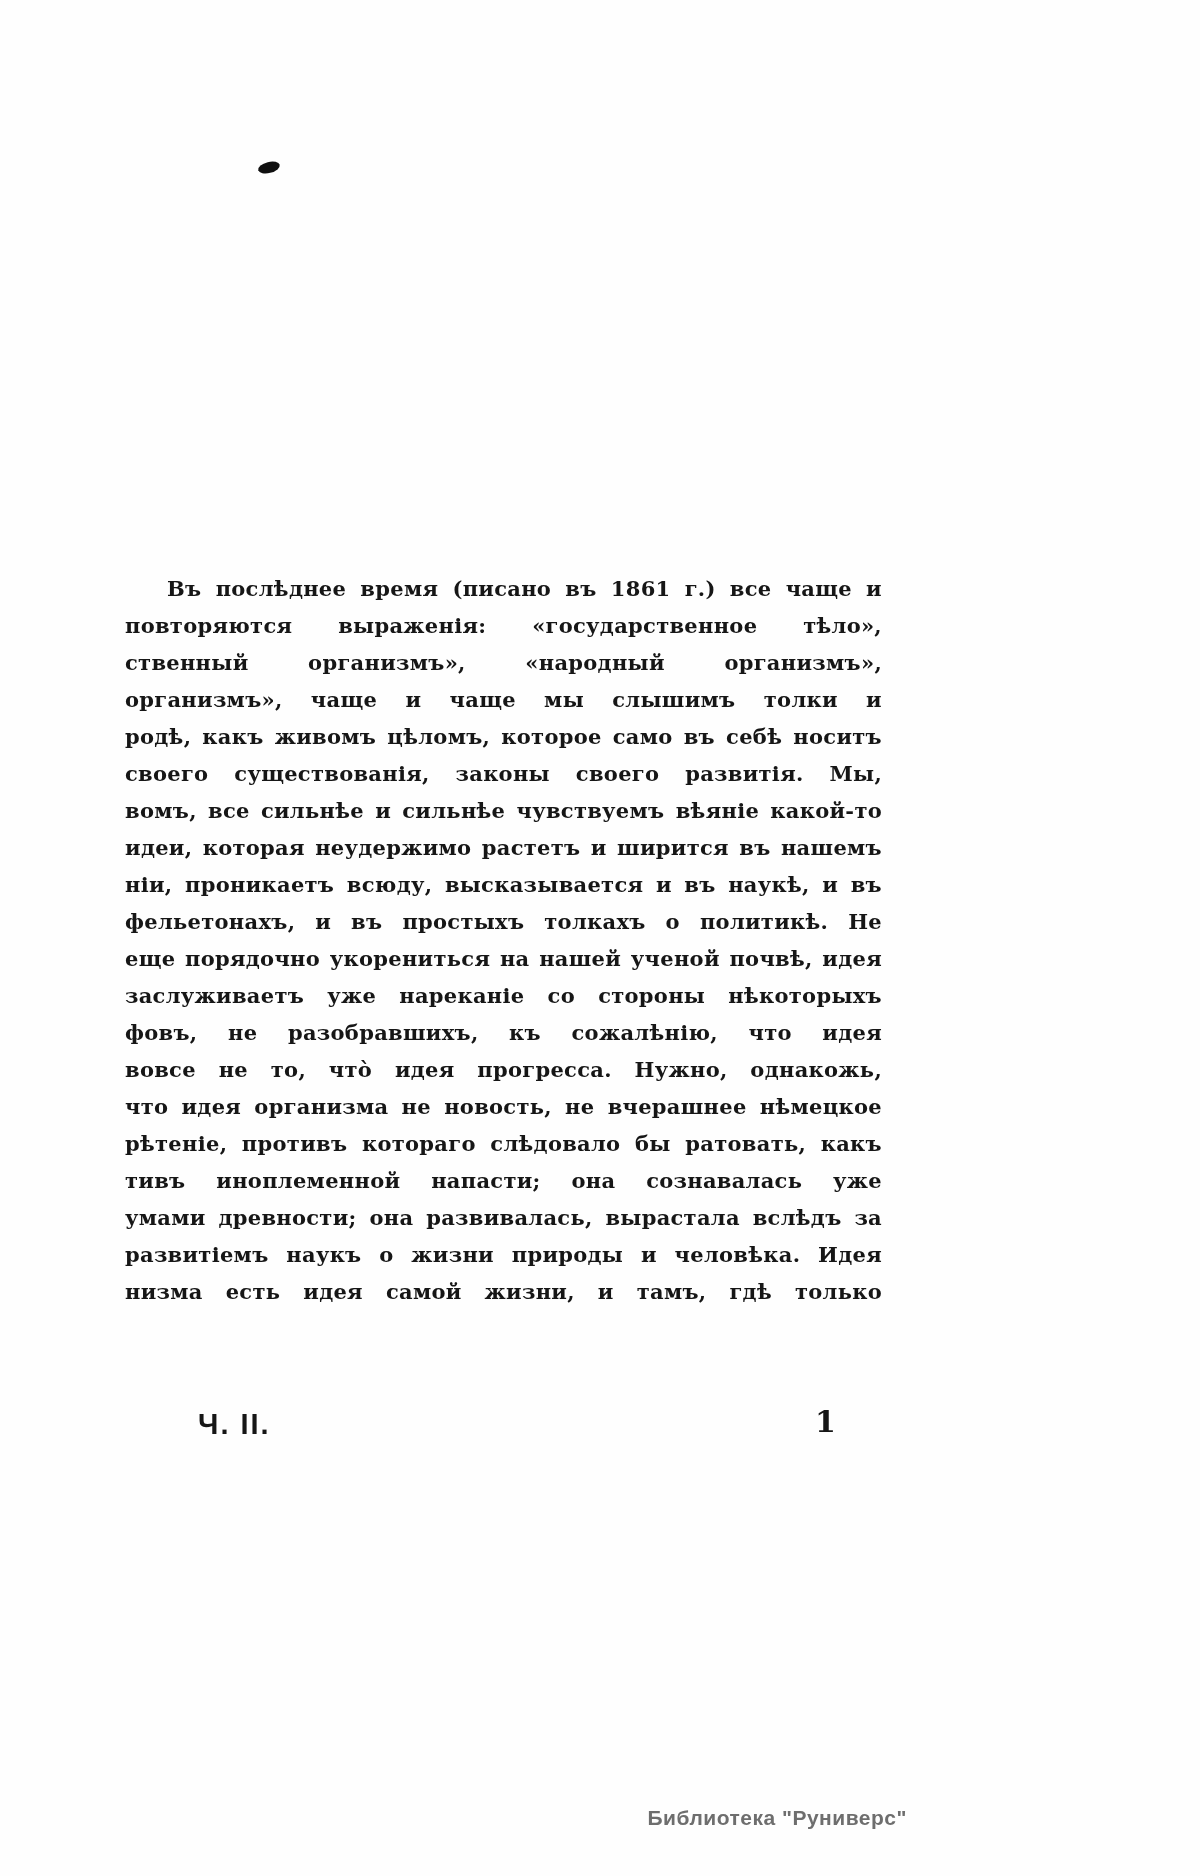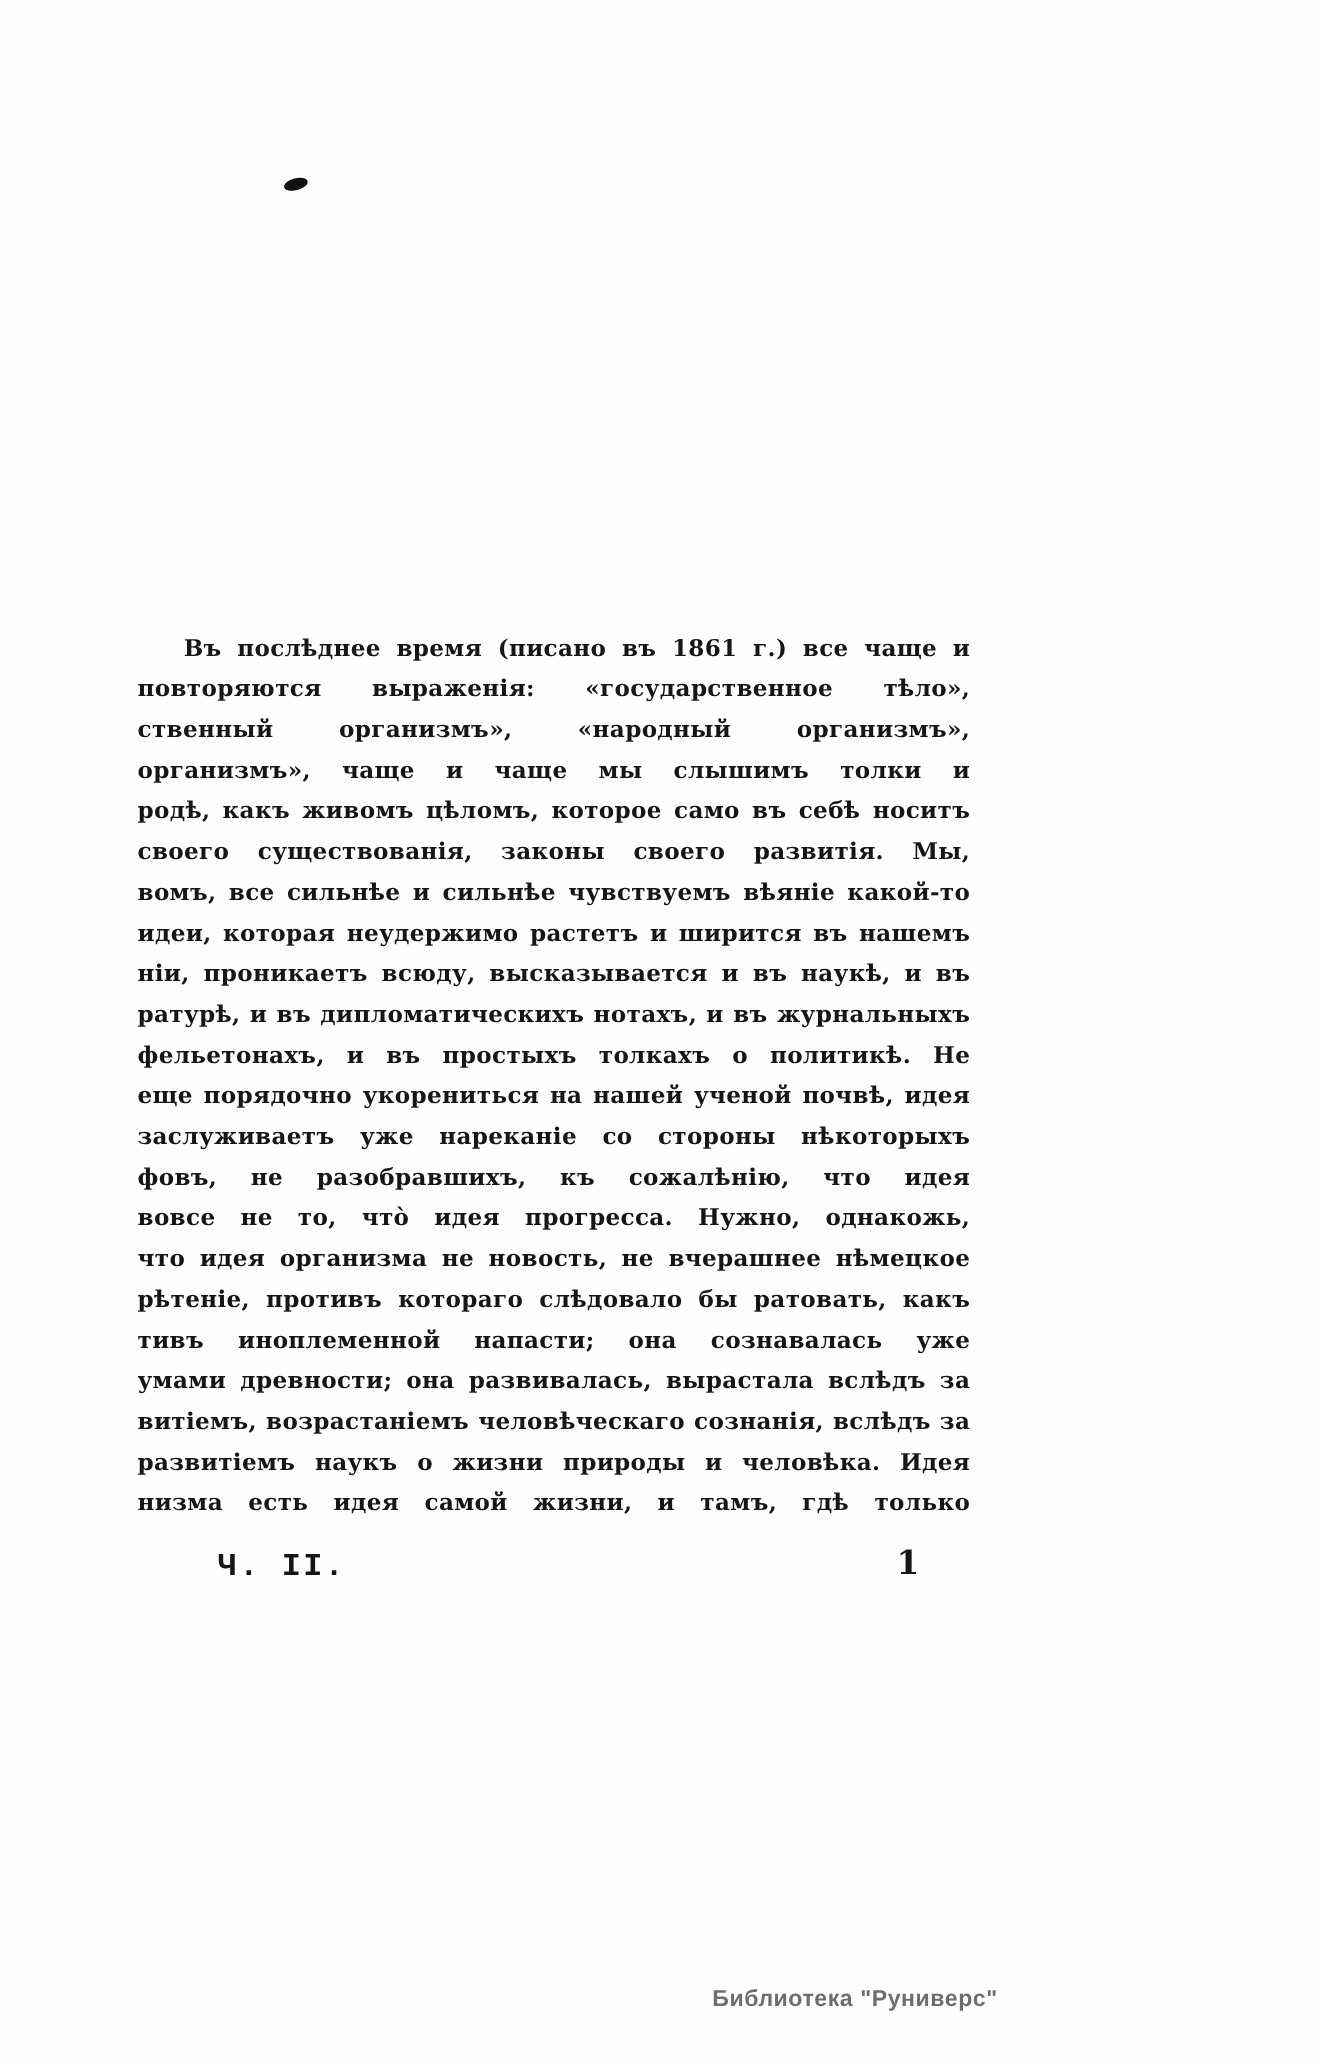--- a/index.html
+++ b/index.html
@@ -64,21 +64,21 @@
     overflow: hidden;
     color: #161616;
   }
   .body-line.indent {
     padding-left: 42px;
   }
   .footer-signature {
     position: absolute;
     left: 198px;
     top: 1408px;
-    font-family: Liberation Mono, monospace;
+    font-family: Liberation Sans, sans-serif;
     font-weight: 700;
     font-size: 29px;
     letter-spacing: 2px;
     color: #161616;
   }
   .footer-page-number {
     position: absolute;
     left: 815px;
     top: 1404px;
     font-family: "DejaVu Serif", serif;
@@ -108,31 +108,29 @@
   <div class="body-block">
     <div class="body-line indent">Въ послѣднее время (писано въ 1861 г.) все чаще и чаще</div>
     <div class="body-line">повторяются выраженія: «государственное тѣло», «государ-</div>
     <div class="body-line">ственный организмъ», «народный организмъ», «общественный</div>
     <div class="body-line">организмъ», чаще и чаще мы слышимъ толки и разсужденія о на-</div>
     <div class="body-line">родѣ, какъ живомъ цѣломъ, которое само въ себѣ носитъ стихіи</div>
     <div class="body-line">своего существованія, законы своего развитія. Мы, однимъ сло-</div>
     <div class="body-line">вомъ, все сильнѣе и сильнѣе чувствуемъ вѣяніе какой-то новой</div>
     <div class="body-line">идеи, которая неудержимо растетъ и ширится въ нашемъ созна-</div>
     <div class="body-line">ніи, проникаетъ всюду, высказывается и въ наукѣ, и въ лите-</div>
-    <div class="body-line">ратурѣ, и въ дипломатическихъ нотахъ, и въ журнальныхъ</div>
     <div class="body-line">фельетонахъ, и въ простыхъ толкахъ о политикѣ. Не успѣвъ</div>
     <div class="body-line">еще порядочно укорениться на нашей ученой почвѣ, идея эта</div>
     <div class="body-line">заслуживаетъ уже нареканіе со стороны нѣкоторыхъ филосо-</div>
     <div class="body-line">фовъ, не разобравшихъ, къ сожалѣнію, что идея организма</div>
     <div class="body-line">вовсе не то, чтò идея прогресса. Нужно, однакожь, замѣтить,</div>
     <div class="body-line">что идея организма не новость, не вчерашнее нѣмецкое изоб-</div>
     <div class="body-line">рѣтеніе, противъ котораго слѣдовало бы ратовать, какъ про-</div>
     <div class="body-line">тивъ иноплеменной напасти; она сознавалась уже свѣтлыми</div>
     <div class="body-line">умами древности; она развивалась, вырастала вслѣдъ за раз-</div>
-    <div class="body-line">витіемъ, возрастаніемъ человѣческаго сознанія, вслѣдъ за</div>
     <div class="body-line">развитіемъ наукъ о жизни природы и человѣка. Идея орга-</div>
     <div class="body-line">низма есть идея самой жизни, и тамъ, гдѣ только наблюдалъ</div>
   </div>
 
   <div class="footer-signature">Ч. II.</div>
   <div class="footer-page-number">1</div>
 
   <div class="watermark">Библиотека "Руниверс"</div>
 
 </div>

